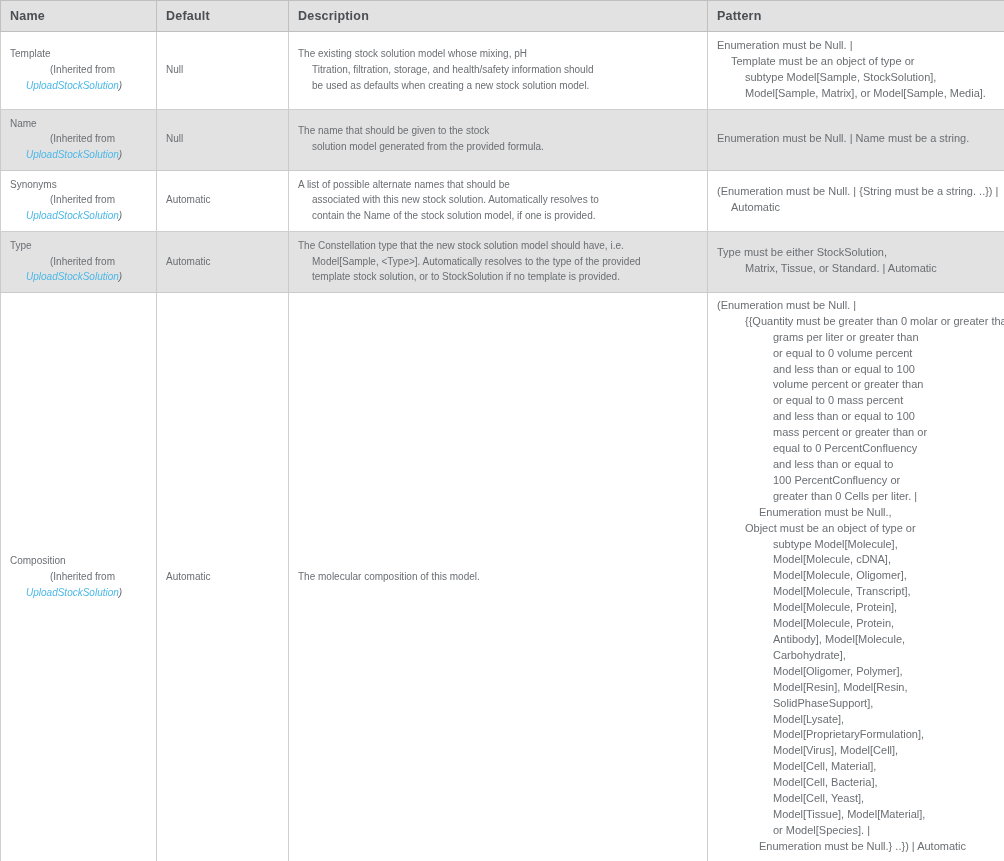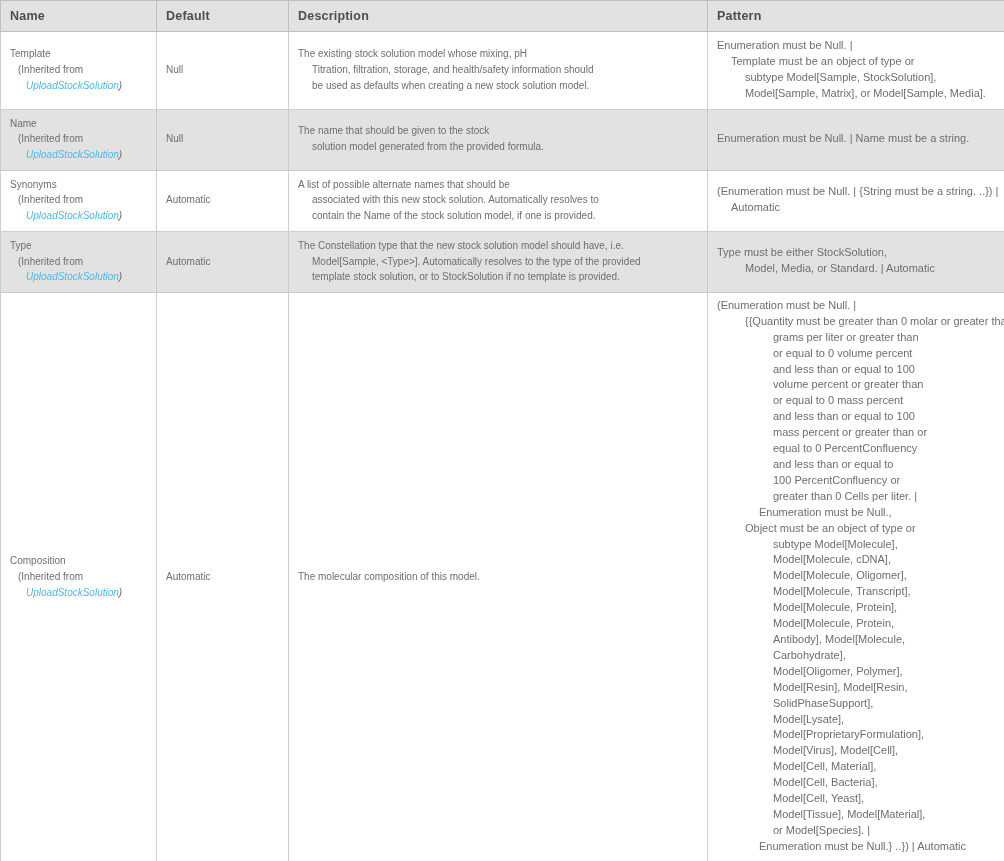--- a/index.html
+++ b/index.html
@@ -47,21 +47,21 @@
     vertical-align: middle;
   }
   tbody tr.shade td { background: #e2e2e2; border-color: #cacaca; }
   tbody tr.plain td { background: #ffffff; }
 
   td.name-cell, td.default-cell, td.desc-cell, td.pattern-cell {
     vertical-align: middle;
   }
 
   .name-title { display: block; }
-  .name-sub   { display: block; padding-left: 8px; }
+  .name-sub   { display: block; padding-left: 8px; text-align: center; }
   .name-sub2  { display: block; padding-left: 16px; font-style: italic; }
   a.inherit-link {
     color: #4cb8e8;
     text-decoration: none;
   }
 
   
   .ln      { display: block; white-space: pre; }
   .ln.i1   { padding-left: 14px; }
   .ln.i2   { padding-left: 28px; }
@@ -152,21 +152,21 @@
           <span class="name-sub2"><a class="inherit-link" href="#" style="color: rgb(76, 184, 232);">UploadStockSolution</a>)</span>
         </td>
         <td class="default-cell">Automatic</td>
         <td class="desc-cell">
           <span class="ln">The Constellation type that the new stock solution model should have, i.e.</span>
           <span class="ln i1">Model[Sample, &lt;Type&gt;].  Automatically resolves to the type of the provided</span>
           <span class="ln i1">template stock solution, or to StockSolution if no template is provided.</span>
         </td>
         <td class="pattern-cell">
           <span class="ln">Type must be either StockSolution,</span>
-          <span class="ln i2">Model, Media, or Standard.  | Automatic</span>
+          <span class="ln i2">Matrix, Tissue, or Standard.  | Automatic</span>
         </td>
       </tr>
       <tr class="plain composition">
         <td class="name-cell">
           <span class="name-title">Composition</span>
           <span class="name-sub">(Inherited from</span>
           <span class="name-sub2"><a class="inherit-link" href="#" style="color: rgb(76, 184, 232);">UploadStockSolution</a>)</span>
         </td>
         <td class="default-cell">Automatic</td>
         <td class="desc-cell">

